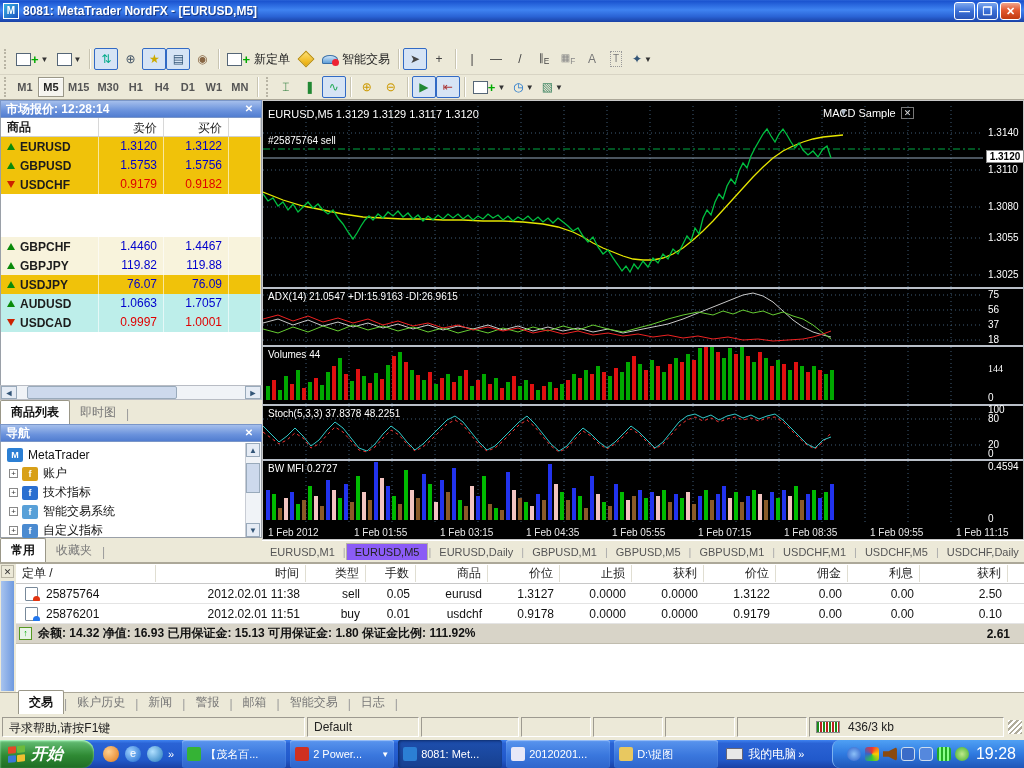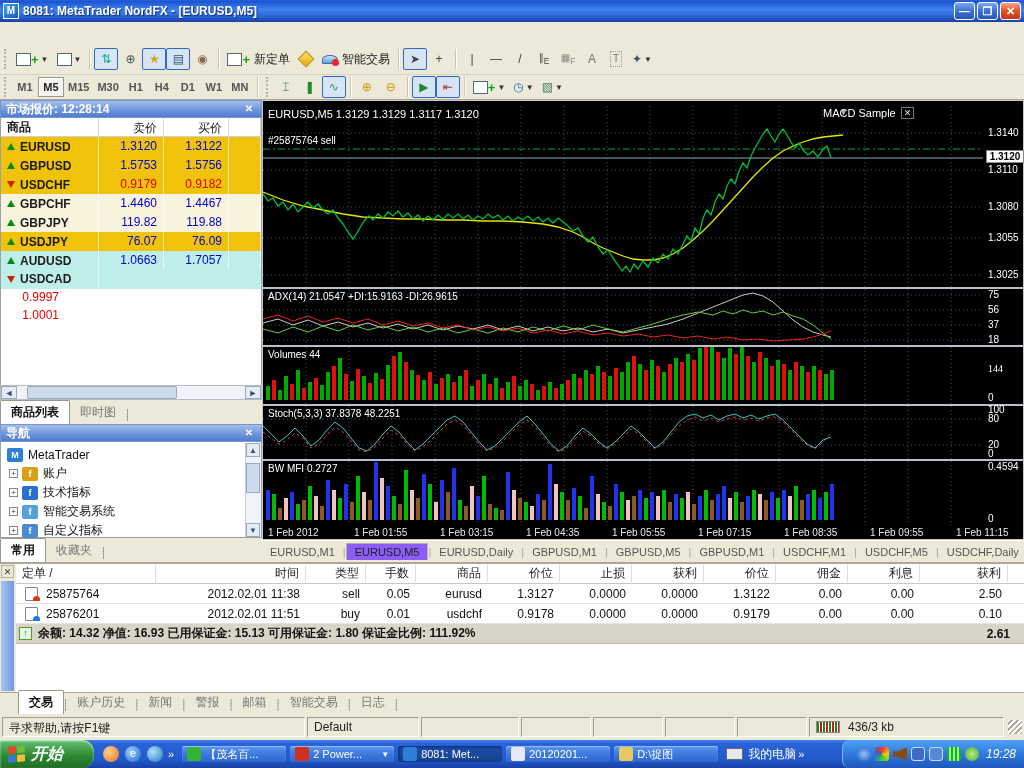--- a/index.html
+++ b/index.html
@@ -126,31 +126,31 @@
   .taskbar { position:absolute; left:0; top:740px; width:1024px; height:28px;
     background:linear-gradient(180deg,#3f83f1 0%,#2a63d5 12%,#2159cb 70%,#1941a5 100%); display:flex; align-items:center; }
   .startbtn { height:28px; width:94px; border-radius:0 12px 12px 0;
     background:linear-gradient(180deg,#67c078,#2f8a34 55%,#1f6d24); box-shadow:inset 0 1px 2px #bfffcf;
     display:flex; align-items:center; color:#fff; font-weight:bold; font-style:italic; font-size:16px; padding-left:8px; }
   .winflag { width:18px; height:16px; margin-right:5px; display:grid; grid-template-columns:8px 8px; grid-gap:1px; transform:skewY(-6deg); }
   .winflag i { display:block; height:7px; border-radius:1px; }
   .ql { display:flex; align-items:center; margin:0 6px; }
   .qlicon { width:16px; height:16px; border-radius:50%; margin:0 3px; }
   .chev { color:#fff; font-size:11px; margin-left:2px; }
-  .tkbtn { height:16px; width:104px; margin:0 2px; border-radius:3px; background:linear-gradient(180deg,#5a95ee,#3a77dd 55%,#2f66cc);
+  .tkbtn { height:28px; width:104px; margin:0 2px; border-radius:3px; background:linear-gradient(180deg,#5a95ee,#3a77dd 55%,#2f66cc);
     box-shadow:inset 0 1px 1px #9cc0f8; color:#fff; font-size:11px; display:flex; align-items:center; padding:0 5px; white-space:nowrap; overflow:hidden; }
   .tkbtn.active { background:linear-gradient(180deg,#1e4fae,#17408f); box-shadow:inset 1px 1px 3px #0c2a66; }
   .tkico { width:14px; height:14px; margin-right:4px; border-radius:2px; flex:none; }
   .tkdrop { margin-left:auto; font-size:8px; }
   .deskbar { display:flex; align-items:center; color:#fff; font-size:12px; margin-left:6px; }
   .kbicon { width:17px; height:12px; background:#e8e8e8; border:1px solid #667; margin-right:5px; border-radius:1px; }
   .tray { margin-left:auto; height:28px; display:flex; align-items:center; padding:0 8px 0 12px;
     background:linear-gradient(180deg,#4fa0f4,#2f7ae0 50%,#1f57b8); border-left:1px solid #7db3f2; border-radius:8px 0 0 8px; }
   .trayicon { width:14px; height:14px; margin:0 2px; border-radius:3px; }
-  .clock { color:#fff; font-size:12px; margin-left:5px;font-style:italic; }
+  .clock { color:#fff; font-size:16px; margin-left:5px; }
 </style>
 </head>
 <body>
 
 <div id="app">
 
   <div class="titlebar">
     <div class="appicon">M</div>
     <div class="ttext">8081: MetaTrader NordFX - [EURUSD,M5]</div>
     <div class="winbtn">—</div>
@@ -321,21 +321,21 @@
           </div>
           <div class="mwrow" style="background: rgb(240, 194, 10);">
             <div class="c-sym">
               <span class="arrow-dn"></span>
               <span>USDCHF</span>
             </div>
             <div class="c-bid" style="text-align: right; color: rgb(224, 0, 0);">0.9179</div>
             <div class="c-ask" style="text-align: right; color: rgb(224, 0, 0);">0.9182</div>
             <div class="c-x"></div>
           </div>
-          <div class="mwrow" style="background: rgb(248, 243, 220);">
+          <div class="mwrow" style="background: rgb(248, 243, 220); margin-top: 43px;">
             <div class="c-sym">
               <span class="arrow-up"></span>
               <span>GBPCHF</span>
             </div>
             <div class="c-bid" style="text-align: right; color: rgb(0, 0, 204);">1.4460</div>
             <div class="c-ask" style="text-align: right; color: rgb(0, 0, 204);">1.4467</div>
             <div class="c-x"></div>
           </div>
           <div class="mwrow" style="background: rgb(248, 243, 220);">
             <div class="c-sym">
@@ -357,21 +357,21 @@
           </div>
           <div class="mwrow" style="background: rgb(189, 238, 234);">
             <div class="c-sym">
               <span class="arrow-up"></span>
               <span>AUDUSD</span>
             </div>
             <div class="c-bid" style="text-align: right; color: rgb(0, 0, 204);">1.0663</div>
             <div class="c-ask" style="text-align: right; color: rgb(0, 0, 204);">1.7057</div>
             <div class="c-x"></div>
           </div>
-          <div class="mwrow" style="background: rgb(189, 238, 234); flex-direction: column;">
+          <div class="mwrow" style="background: rgb(189, 238, 234);">
             <div class="c-sym">
               <span class="arrow-dn"></span>
               <span>USDCAD</span>
             </div>
             <div class="c-bid" style="text-align: right; color: rgb(224, 0, 0);">0.9997</div>
             <div class="c-ask" style="text-align: right; color: rgb(224, 0, 0);">1.0001</div>
             <div class="c-x"></div>
           </div>
         </div>
     </div>

